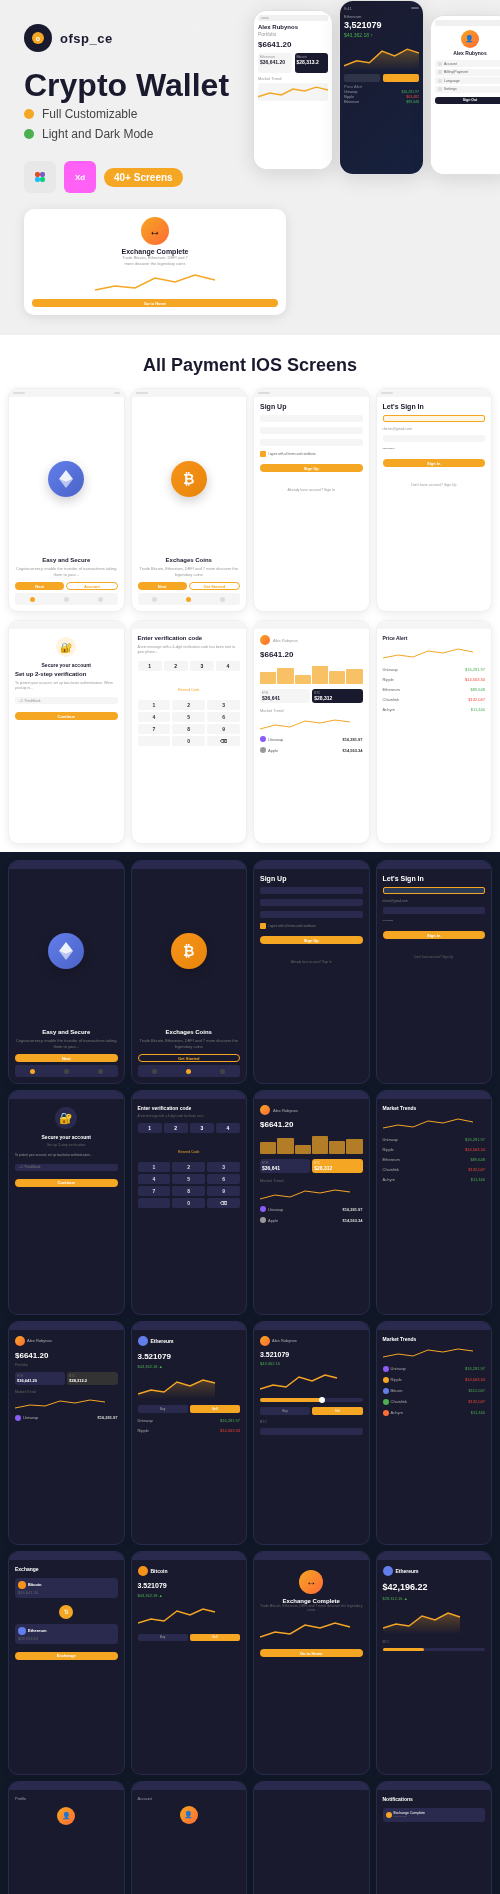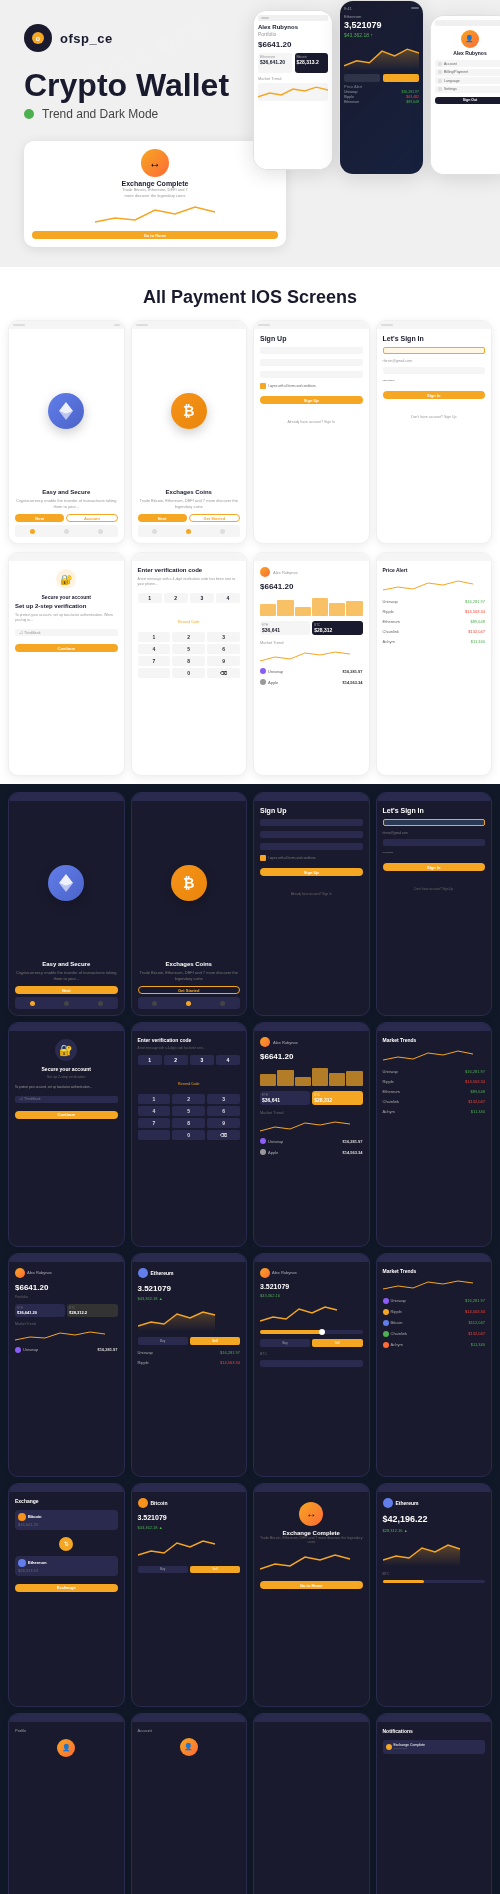--- a/index.html
+++ b/index.html
@@ -550,25 +550,43 @@
         <text x="7" y="10" text-anchor="middle" font-size="7" fill="white" font-weight="bold">o</text>
       </svg>
     </div>
     <span class="brand-name">ofsp_ce</span>
   </div>
 
   <h1 class="main-title">Crypto Wallet</h1>
 
   <ul class="feature-list">
     <li class="feature-item">
+      <span class="feature-dot" style="background:#f5a623"></span>
+      <span>Full Customizable</span>
+    </li>
+    <li class="feature-item">
       <span class="feature-dot" style="background:#4caf50"></span>
-      <span>Trend and Dark Mode</span>
+      <span>Light and Dark Mode</span>
     </li>
   </ul>
 
+  <div class="tool-badges">
+    <div class="tool-badge badge-figma">
+      <svg width="14" height="14" viewBox="0 0 14 14">
+        <rect x="2" y="2" width="5" height="5" rx="2" fill="#e44b26"></rect>
+        <rect x="7" y="2" width="5" height="5" rx="2" fill="#7c5cbf"></rect>
+        <rect x="2" y="7" width="5" height="5" rx="2" fill="#1abcfe"></rect>
+        <rect x="7" y="7" width="5" height="5" rx="2" fill="#0acf83"></rect>
+      </svg>
+    </div>
+    <div class="tool-badge badge-xd">
+      <span style="font-size:8px; font-weight:900;">Xd</span>
+    </div>
+    <div class="screens-badge">40+ Screens</div>
+  </div>
 
   <div class="phone-mockups-container">
 
     <div class="phone-mock phone-mock-sm">
       <div class="phone-inner phone-inner-light" style="padding:4px;">
         <div style="height:6px; background:#f0f0f0; border-radius:2px; margin-bottom:3px; display:flex; align-items:center; padding:0 3px;">
           <div style="width:8px; height:2px; background:#ccc; border-radius:1px;"></div>
         </div>
         <div style="font-size:6px; font-weight:800; color:#1a1a2e; margin-bottom:1px;">Alex Rubynos</div>
         <div style="font-size:5px; color:#999; margin-bottom:3px;">Portfolio</div>

